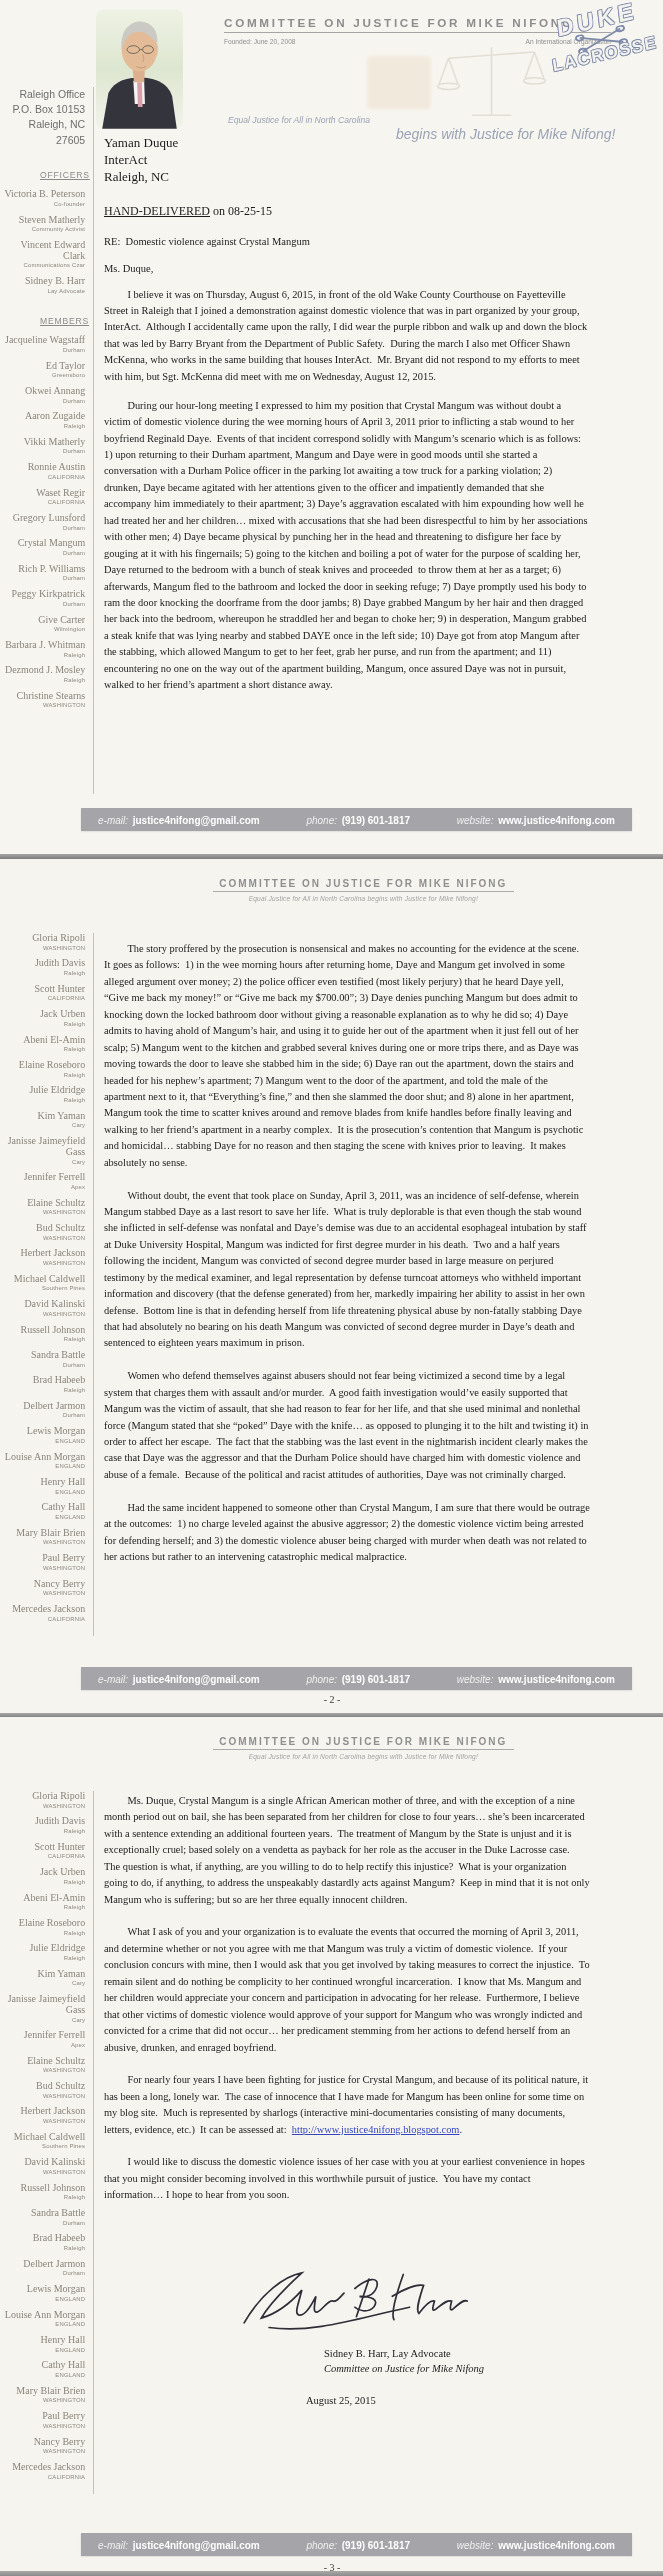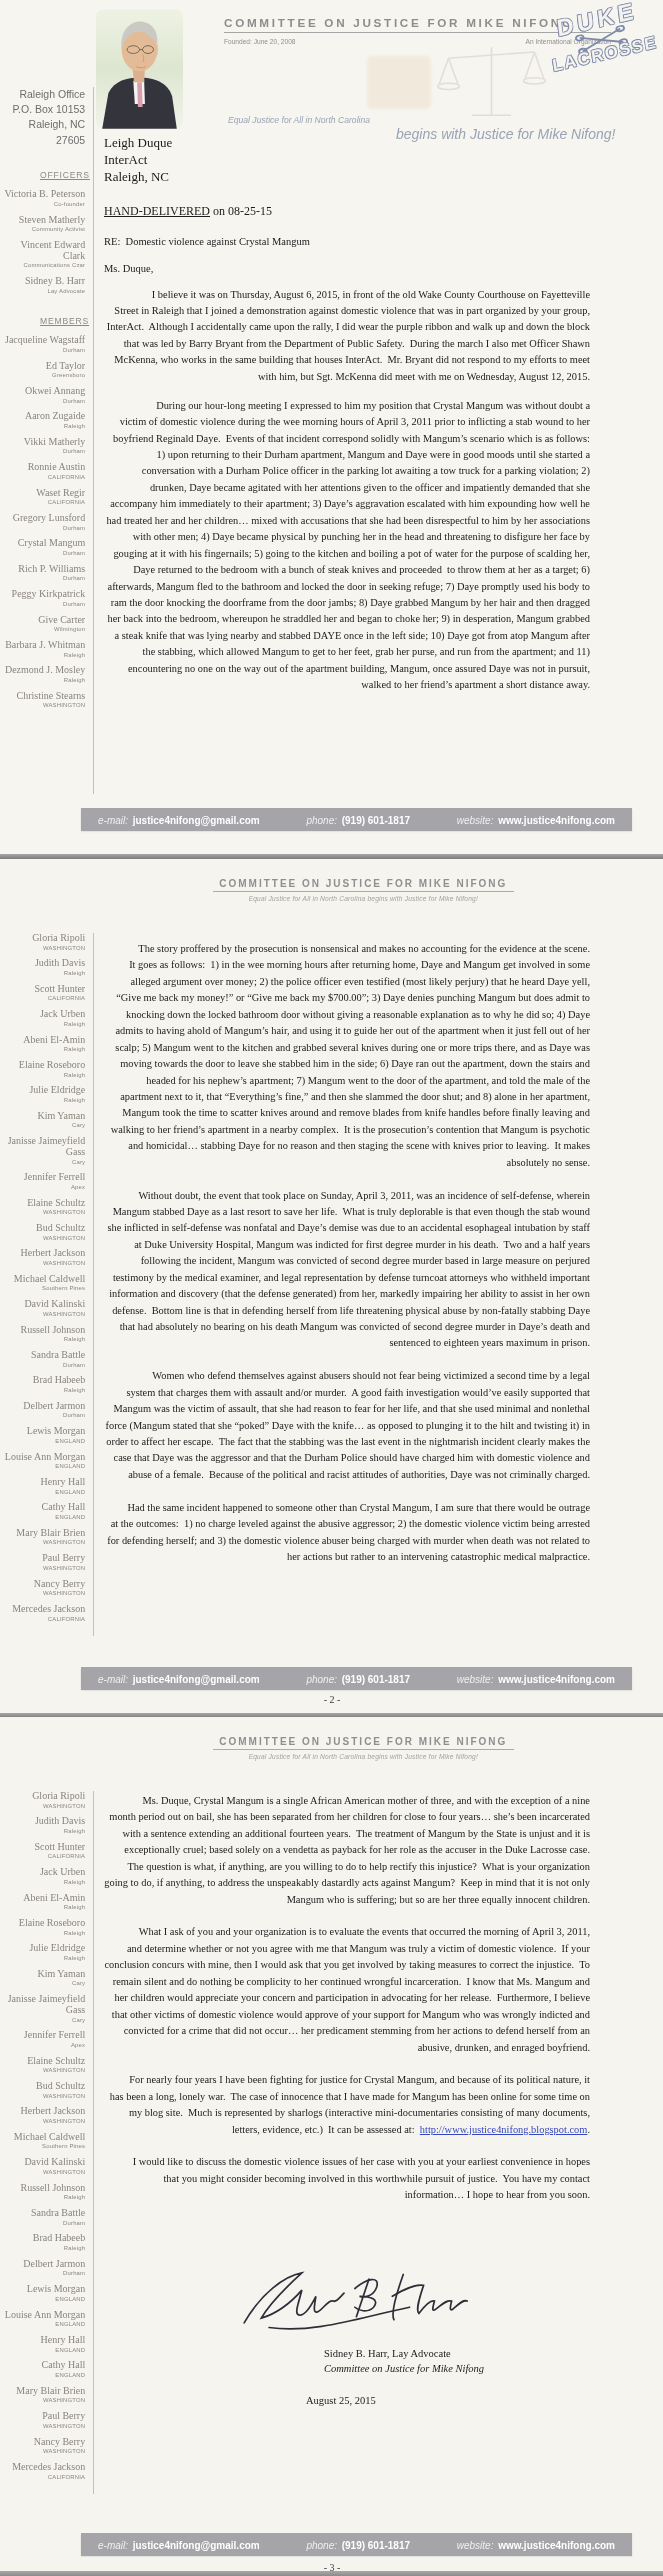--- a/index.html
+++ b/index.html
@@ -64,21 +64,21 @@
   .body{position:absolute;left:104px;width:486px;color:#1c1c1c;}
   .b1{top:134px;}
   .b2{top:82px;}
   .b3{top:76px;}
   .recipient-line{font-size:13px;line-height:1.32;}
   .hand{margin-top:19px;font-size:12px;}
   .hand .u{text-decoration:underline;}
   .re{margin-top:17px;font-size:10.5px;white-space:pre-wrap;}
   .sal{margin-top:15.6px;font-size:10.5px;}
   .para{margin:0 0 16.4px 0;font-size:10.4px;line-height:1.58;text-indent:23.4px;
-      white-space:pre-wrap;text-align:right;}
+      white-space:pre-wrap;}
   .b1 .para{margin:12.5px 0 0 0;}
   .link{color:#3646c0;text-decoration:underline;}
 
   
   .sig-script{position:absolute;left:230px;top:545px;}
   .signer-name{position:absolute;left:324px;top:631px;font-size:10.5px;color:#1c1c1c;}
   .signer-org{position:absolute;left:324px;top:646px;font-size:10.5px;
       font-style:italic;color:#1c1c1c;}
   .date-line{position:absolute;left:306px;top:678px;font-size:10.5px;color:#1c1c1c;}
   .note{position:absolute;left:104px;top:724px;width:486px;font-size:10.4px;
@@ -275,21 +275,21 @@
           <div class="sb-entry">
             <div class="sb-name">Christine Stearns</div>
             <div class="sb-loc">WASHINGTON</div>
           </div>
         </div>
     </aside>
 
     <main class="body b1">
       <div>
 
-      <div class="recipient-line">Leigh Duque</div>
+      <div class="recipient-line">Yaman Duque</div>
           <div class="recipient-line">InterAct</div>
           <div class="recipient-line">Raleigh, NC</div>
         </div>
       <div class="hand">
         <span class="u">HAND-DELIVERED</span><span> on 08-25-15</span>
       </div>
       <div class="re">RE:  Domestic violence against Crystal Mangum</div>
       <div class="sal">Ms. Duque,</div>
       <div>
 

